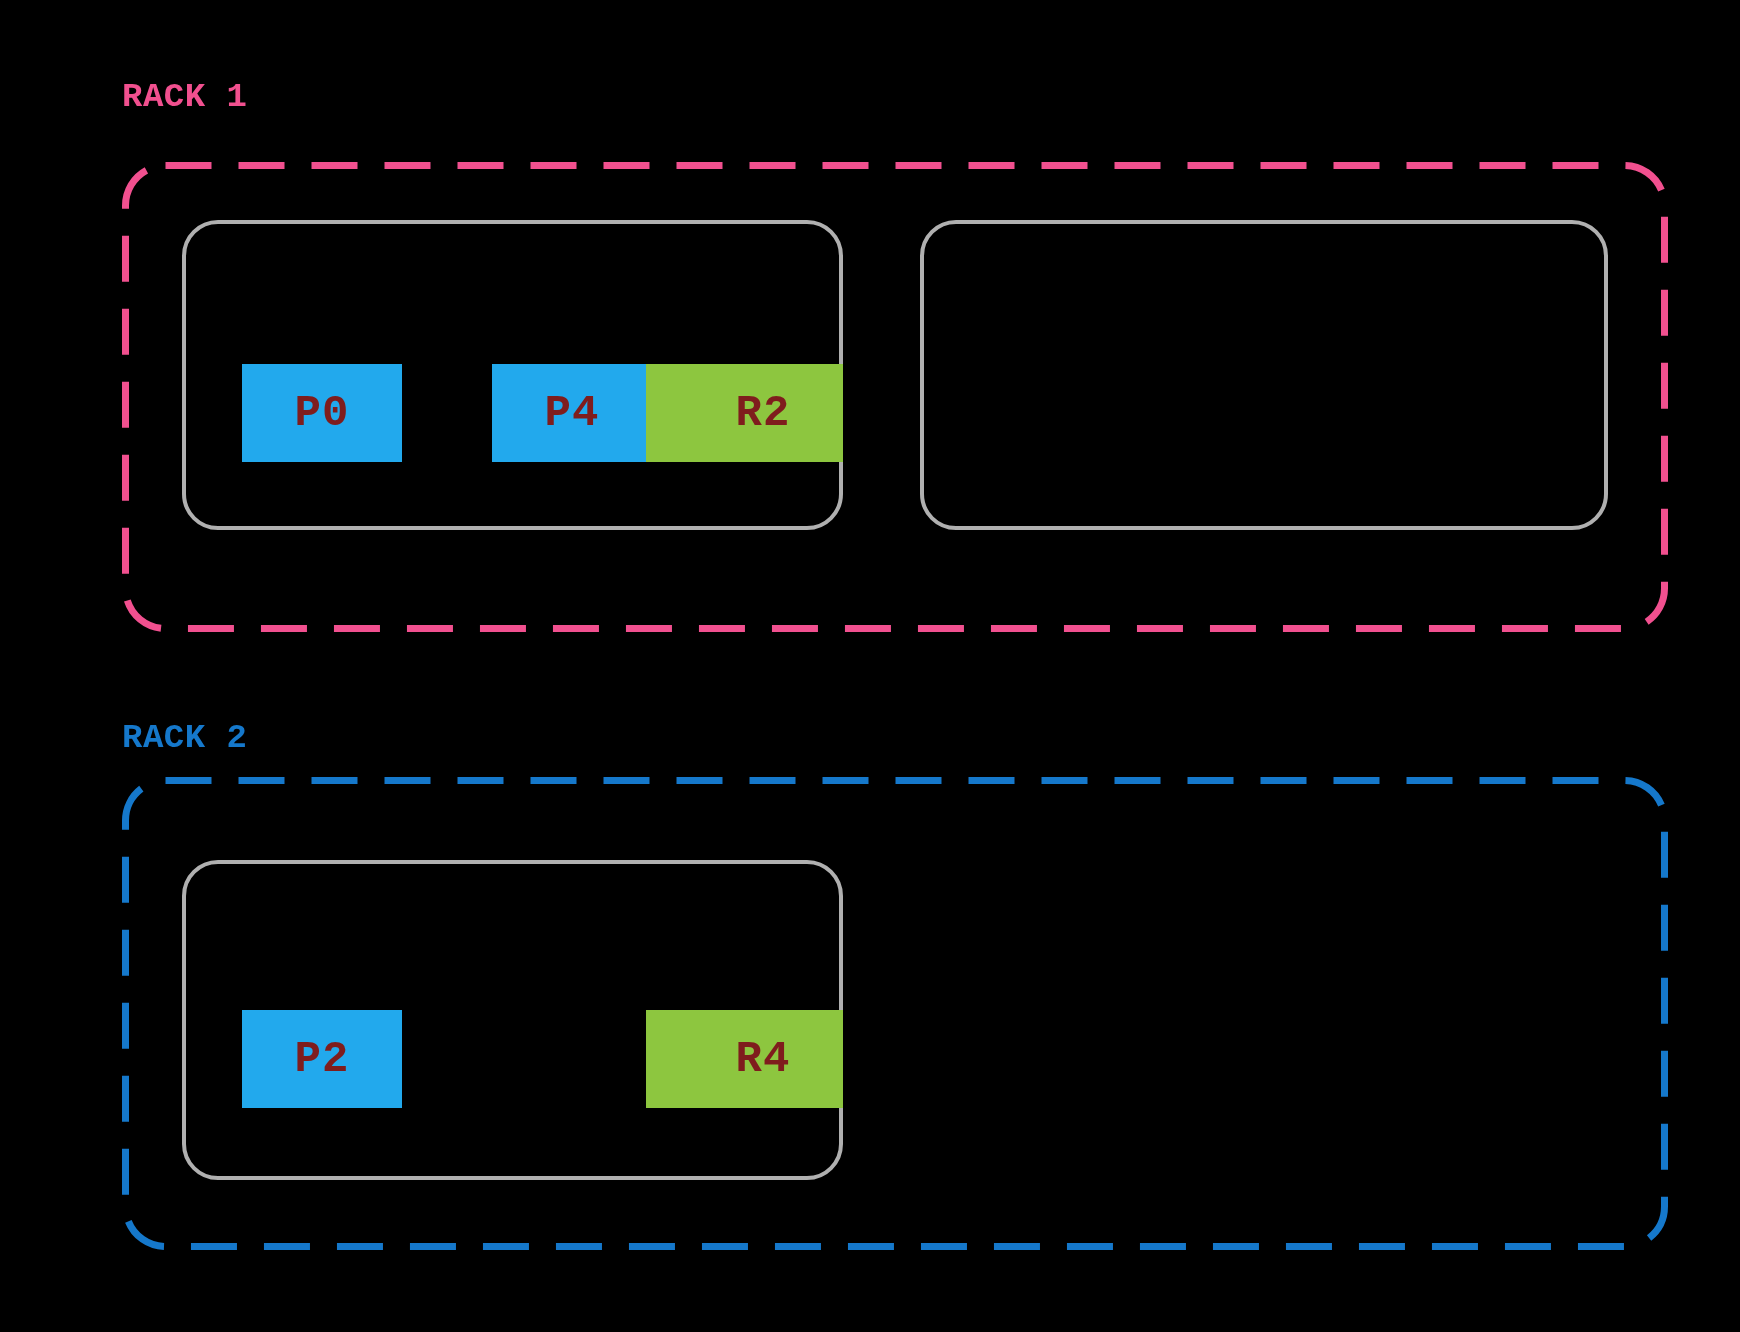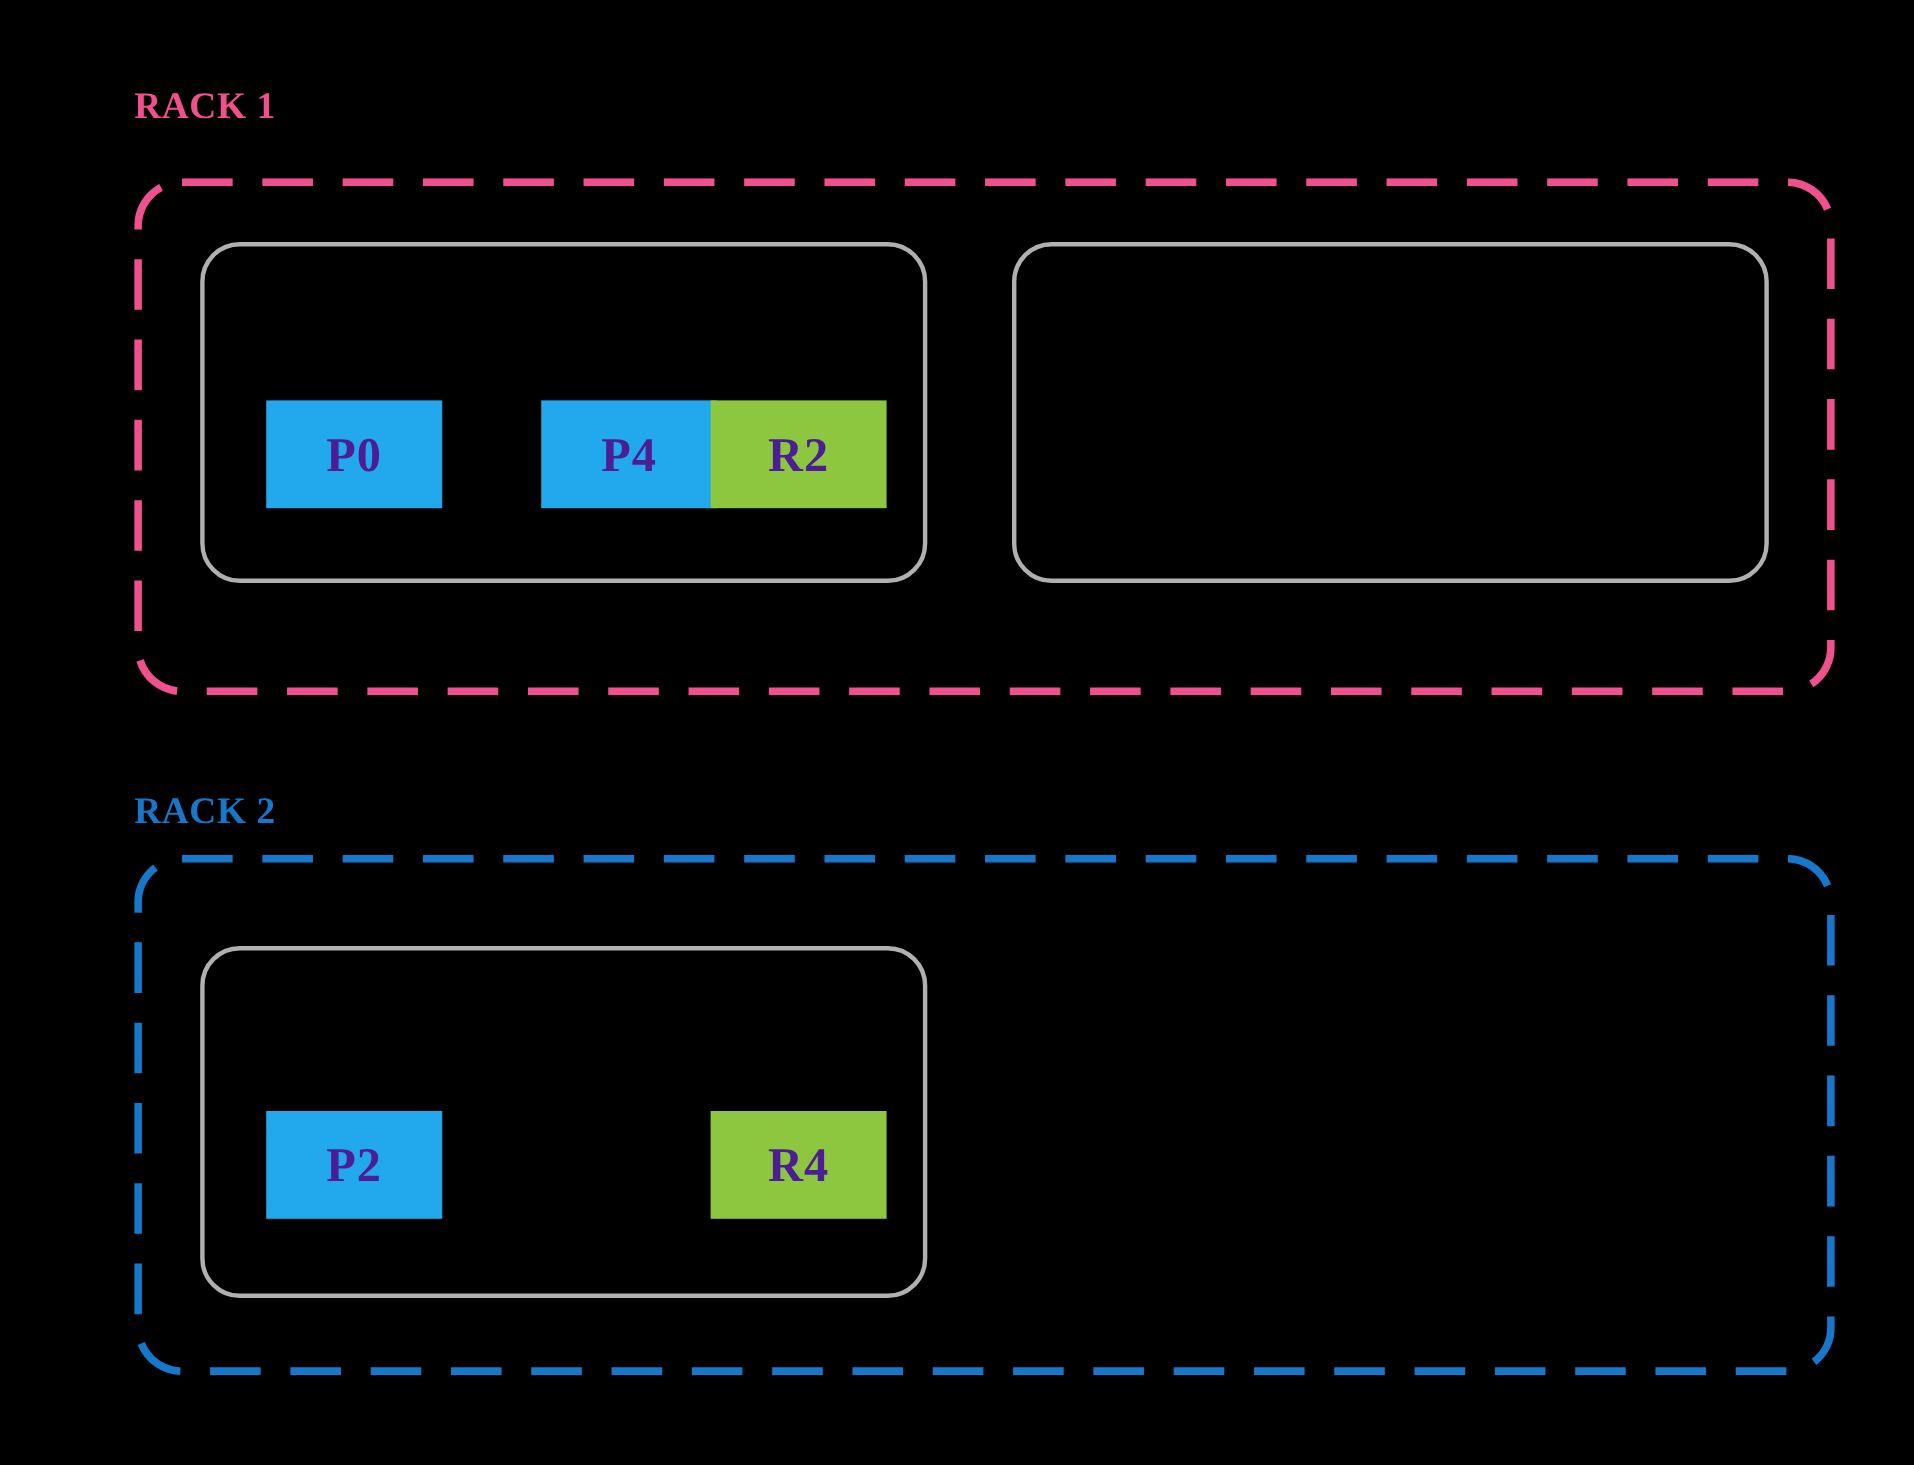--- a/index.html
+++ b/index.html
@@ -1,20 +1,20 @@
 <!DOCTYPE html>
 <html><head>
 <meta charset="utf-8">
 <style>
   html,body{margin:0;padding:0;background:#000;}
   #canvas{
     position:relative;
     width:1680px;height:1332px;
     background:#000;
-    font-family:Liberation Serif, serif;
+    font-family:Liberation Mono, monospace;
     overflow:hidden;
   }
   .rack-label{
     position:absolute;
     left:122px;
     font-size:34px;
     font-weight:bold;
     letter-spacing:0.5px;
     white-space:nowrap;
   }
@@ -31,30 +31,30 @@
     box-sizing:border-box;
   }
   .rack1-host{top:220px;height:310px;}
   .rack2-host{top:860px;height:320px;}
   .host-a{left:182px;width:661px;}
   .host-b{left:920px;width:688px;}
   .chip{
     position:absolute;
     width:160px;height:98px;
     display:flex;align-items:center;justify-content:center;
-    font-size:44px;font-weight:bold;color:#4c1d95;
+    font-size:44px;font-weight:bold;color:#7f1d1d;
     letter-spacing:1px;
   }
   .rack1-host .chip{top:140px;}
   .rack2-host .chip{top:146px;}
   .chip.pos1{left:56px;}
   .chip.pos2{left:258px;margin-left:48px;}
   .chip.pos3{left:460px;}
   .chip.partition{background:#22A9ED;}
-  .chip.replica{background:#8DC63F;}
+  .chip.replica{background:#8DC63F;padding-left:37px;}
 </style>
 </head>
 <body>
 
 <div id="canvas">
 
   <div id="rack1-label" class="rack-label">RACK 1</div>
 
   <svg id="rack1-svg" class="rack-svg" width="1546" height="470">
     <rect x="3.5" y="3.5" width="1539" height="463" rx="40" ry="40" fill="none" stroke="#F1508F" stroke-width="7" stroke-dasharray="46 27"></rect>

